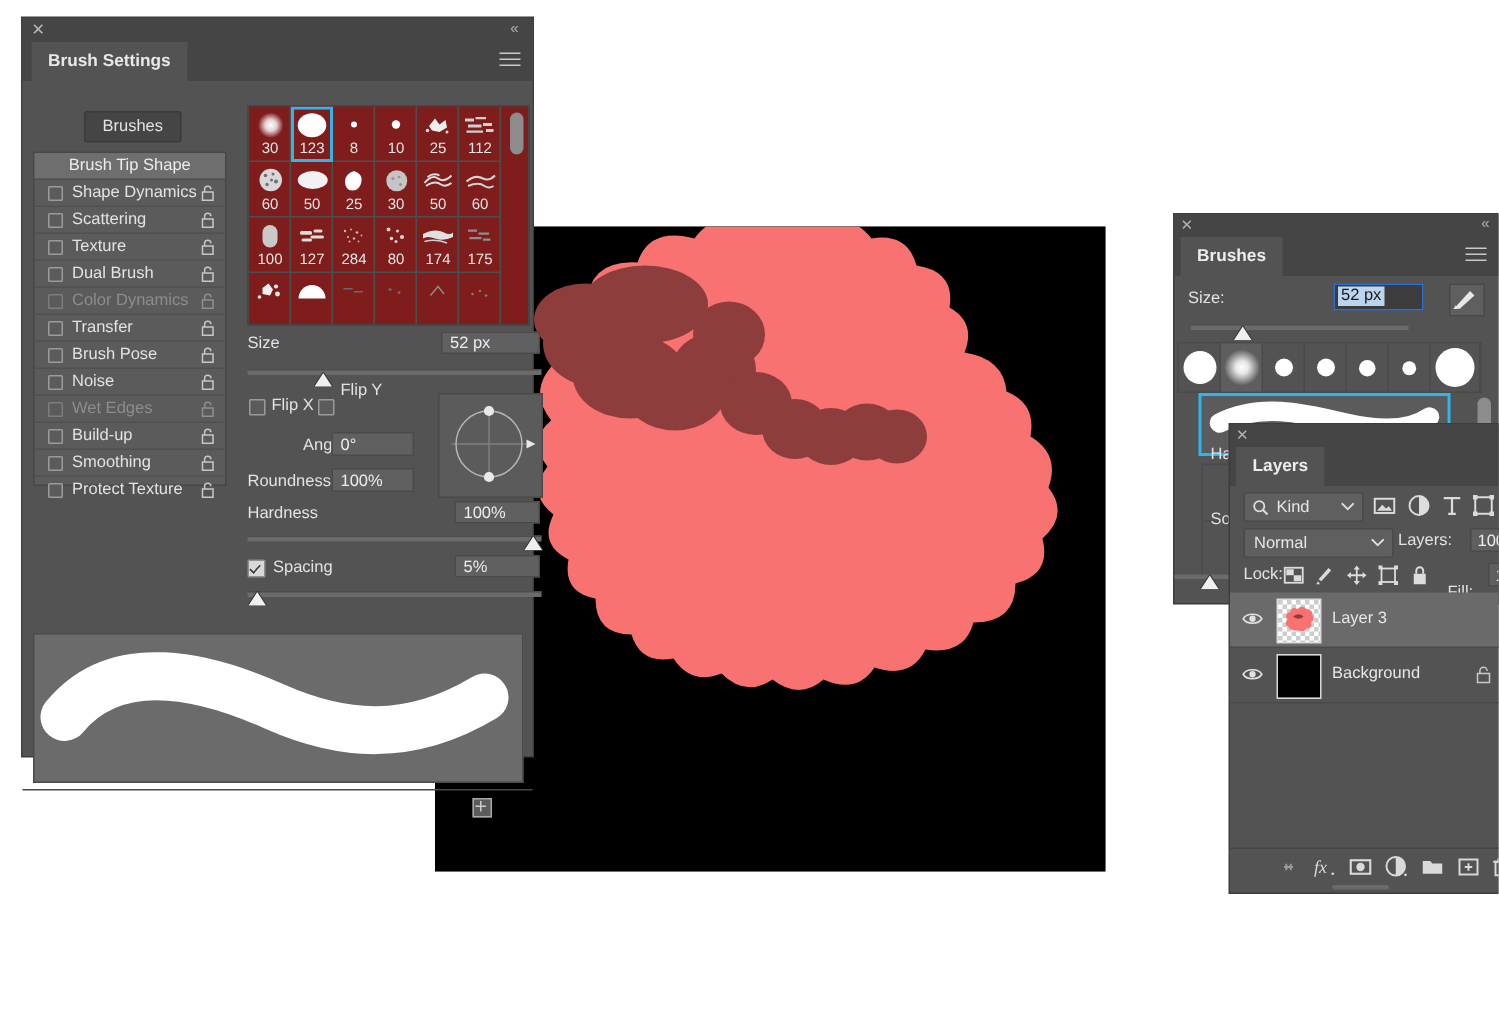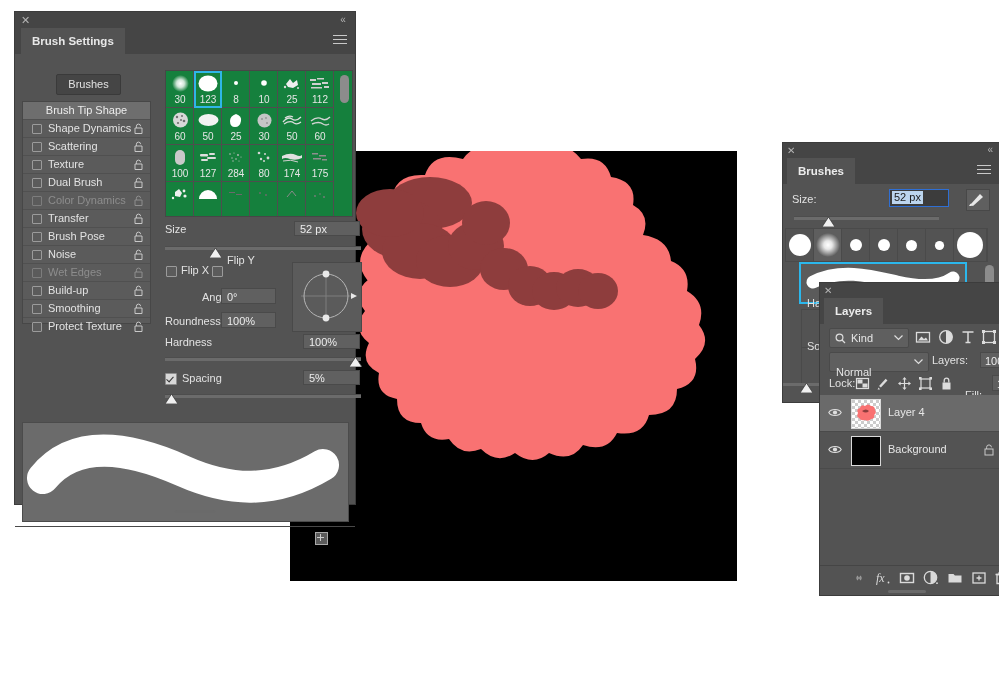--- a/index.html
+++ b/index.html
@@ -97,21 +97,21 @@
   }
   .opt-row.dim .opt-label{color:#8d8d8d;}
   .opt-row.dim .opt-chk{border-color:#7d7d7d;}
   .opt-lock{
     position:absolute;right:7px;top:3px;width:9px;height:11px;
   }
 
   
   #preset-grid-wrap{
     position:absolute;left:150px;top:16px;width:186px;height:145px;
-    background:#15803d;border:1px solid #474747;
+    background:#7f1d1d;border:1px solid #474747;
     overflow:hidden;
   }
   #preset-grid{
     position:absolute;left:0;top:0;width:168px;
   }
   .pg-row{display:flex;}
   .pg-cell{
     width:28px;height:36px;
     border-right:1px solid #4e4e4e;
     border-bottom:1px solid #4e4e4e;
@@ -335,21 +335,21 @@
     cursor:pointer;
   }
   #lp-kind-label{position:absolute;left:21px;top:2px;color:#e6e6e6;font-size:11px;line-height:14px;}
   .lp-filter-icon{position:absolute;top:5px;width:16px;height:16px;cursor:pointer;}
 
   #lp-blend-row{position:absolute;left:0;top:66px;width:179px;height:24px;}
   #lp-blend-select{
     position:absolute;left:9px;top:3px;width:98px;height:18px;
     background:#5f5f5f;border:1px solid #4a4a4a;border-radius:2px;cursor:pointer;
   }
-  #lp-blend-label{position:absolute;left:6px;top:12px;color:#e6e6e6;font-size:11px;line-height:14px;}
+  #lp-blend-label{position:absolute;left:6px;top:2px;color:#e6e6e6;font-size:11px;line-height:14px;}
   #lp-opacity-label{position:absolute;left:112px;top:5px;color:#e2e2e2;font-size:11px;}
   #lp-opacity-field{
     position:absolute;left:160px;top:3px;width:34px;height:16px;
     background:#5f5f5f;border:1px solid #4a4a4a;
     color:#ececec;font-size:11px;line-height:16px;padding-left:4px;
     box-sizing:border-box;cursor:text;
   }
 
   #lp-lock-row{position:absolute;left:0;top:90px;width:179px;height:22px;}
   #lp-lock-label{position:absolute;left:9px;top:4px;color:#e2e2e2;font-size:11px;}
@@ -1084,21 +1084,21 @@
               <rect width="6" height="6" fill="#ffffff"></rect>
               <rect width="3" height="3" fill="#cccccc"></rect>
               <rect x="3" y="3" width="3" height="3" fill="#cccccc"></rect>
             </pattern>
           </defs>
           <rect width="28" height="28" fill="url(#checker)"></rect>
           <path d="M6 13 q-2 -4 2 -5 q1 -4 5 -2 q3 -3 6 0 q4 0 4 4 q2 3 -1 5 q1 4 -3 4 q-2 3 -6 1 q-4 1 -6 -2 q-3 -1 -1 -5z" fill="#f97272"></path>
           <path d="M10 11 q4 -3 7 0 q-3 3 -7 0z" fill="#8e3d3d"></path>
         </svg>
       </div>
-      <div class="layer-name">Layer 4</div>
+      <div class="layer-name">Layer 3</div>
     </div>
 
     <div class="layer-row">
       <svg class="layer-eye" viewBox="0 0 14 11">
         <path d="M0.8 5.5 C3 1.5, 11 1.5, 13.2 5.5 C11 9.5, 3 9.5, 0.8 5.5 Z" fill="none" stroke="#e0e0e0" stroke-width="1.1"></path>
         <circle cx="7" cy="5.5" r="2.1" fill="#e0e0e0"></circle>
       </svg>
       <div class="layer-thumb">
         <svg width="28" height="28" viewBox="0 0 28 28">
             <rect width="28" height="28" fill="#000000"></rect>

